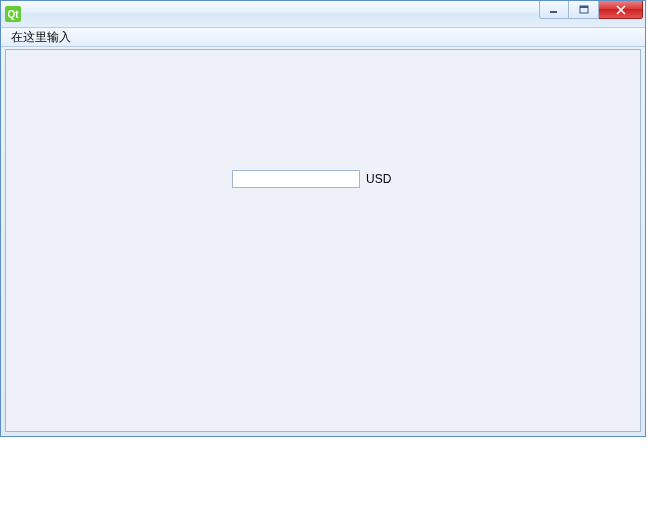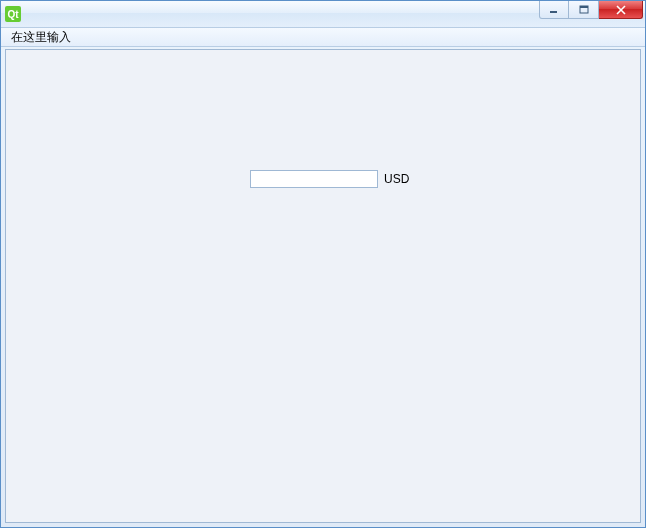--- a/index.html
+++ b/index.html
@@ -8,21 +8,21 @@
     width: 648px;
     height: 530px;
     font-family: "Segoe UI", Tahoma, sans-serif;
     font-size: 12px;
     background: #fff;
     overflow: hidden;
   }
 
   .window {
     width: 646px;
-    height: 528px;
+    height: 437px;
     border: 1px solid #5a8fc8;
     background: linear-gradient(to bottom, #eaf3fc 0%, #dfeaf7 100%);
     position: relative;
     box-sizing: border-box;
   }
 
   
   .titlebar {
     height: 26px;
     display: flex;
@@ -105,21 +105,21 @@
     bottom: 4px;
     border: 1px solid #9fb8d4;
     background-color: #eef2f8;
     background-image: radial-gradient(circle, #8fa8c2 0.6px, transparent 0.6px);
     background-size: 10px 10px;
     background-position: 3px 3px;
   }
 
   .form-row {
     position: absolute;
-    left: 244px;
+    left: 226px;
     top: 120px;
     display: flex;
     align-items: center;
     gap: 6px;
   }
 
   .text-input {
     width: 128px;
     height: 18px;
     border: 1px solid #9fb8d4;

